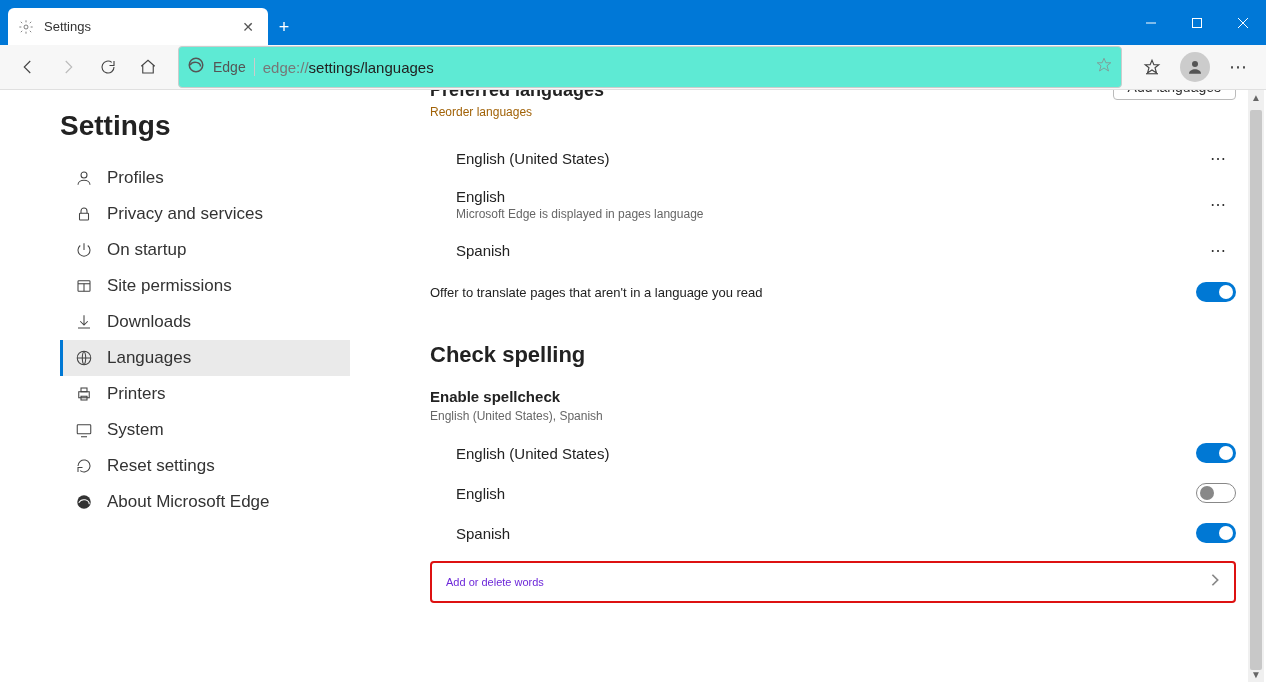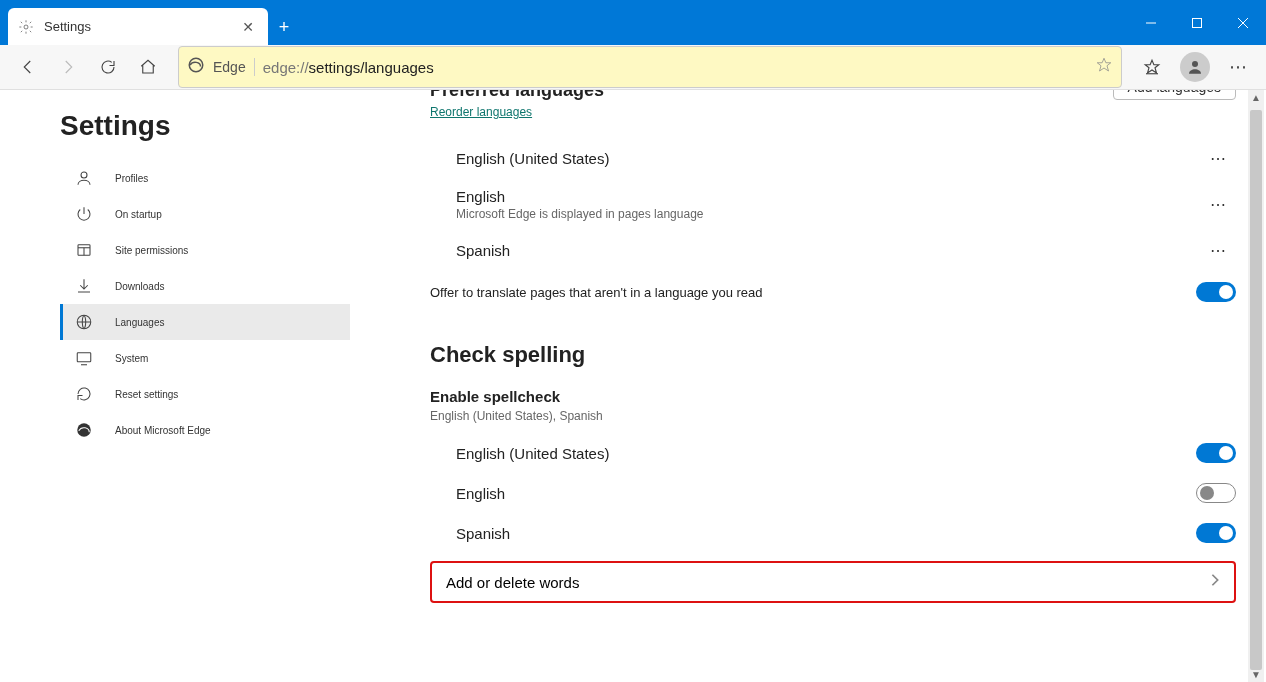--- a/index.html
+++ b/index.html
@@ -15,49 +15,49 @@
   .spacer { flex: 1; }
   .winbtns { display: flex; }
   .winbtn { width: 46px; display: flex; align-items: center; justify-content: center; color: #fff; cursor: pointer; }
   .winbtn svg { width: 12px; height: 12px; stroke: #fff; fill: none; stroke-width: 1; }
 
   
   .toolbar { height: 45px; background:#f7f7f7; display: flex; align-items: center; padding: 0 10px; gap: 4px; border-bottom: 1px solid #e0e0e0; }
   .tbtn { width: 36px; height: 36px; display:flex; align-items:center; justify-content:center; color:#444; cursor:pointer; border-radius:4px; }
   .tbtn.disabled { color: #bbb; cursor: default; }
   .tbtn svg { width:18px; height:18px; stroke:currentColor; fill:none; stroke-width:1.5;}
-  .addressbar { flex:1; height:42px; background:#fef9c3; border:1px solid #ccc; border-radius:4px; display:flex; align-items:center; padding:0 8px; gap:8px; margin:0 8px; }
+  .addressbar { flex:1; height:42px; background:#5eead4; border:1px solid #ccc; border-radius:4px; display:flex; align-items:center; padding:0 8px; gap:8px; margin:0 8px; }
   .addressbar .edgeicon { width:18px; color:#555;}
   .addressbar .label { color:#555; font-size:14px;}
   .addressbar .sep { width:1px; height:18px; background:#ccc; }
   .addressbar .url { flex:1; font-size:15px; color:#777; }
   .addressbar .url .bold { color:#222; }
   .addressbar .star { color:#888; cursor:pointer;}
   .avatar { width:30px; height:30px; border-radius:50%; background:#ccc; display:flex; align-items:center; justify-content:center; margin:0 6px;}
   .avatar svg{width:18px;height:18px;fill:#555;}
   .dots { width:36px; text-align:center; color:#444; font-size:18px; cursor:pointer;}
 
   
   .content { display:flex; height: calc(682px - 45px - 45px); position:relative; }
   .sidebar { width: 380px; padding: 20px 0 0 60px; }
   .sidebar h1 { font-size: 28px; font-weight:600; color:#222; margin-bottom: 18px; }
   .searchbox { width: 290px; height: 36px; border:1px solid #bbb; border-radius:4px; display:flex; align-items:center; padding:0 10px; gap:10px; margin-bottom:18px;}
   .searchbox svg { width:16px;height:16px;stroke:#666;fill:none;stroke-width:2;}
   .searchbox input { border:none; outline:none; flex:1; font-size:14px; color:#333; background:transparent;}
   .navlist {}
-  .navitem { display:flex; align-items:center; gap:22px; height:36px; padding-left:12px; width:290px; font-size:10px; color:#333; cursor:pointer; border-left:3px solid transparent; }
+  .navitem { display:flex; align-items:center; gap:14px; height:36px; padding-left:12px; width:290px; font-size:17px; color:#333; cursor:pointer; border-left:3px solid transparent; }
   .navitem.active { background:#eaeaea; border-left:3px solid #0078d4; }
   .navitem .icn { width:18px; height:18px; color:#444; display:flex; align-items:center; justify-content:center;}
   .navitem .icn svg{width:18px;height:18px;stroke:currentColor;fill:none;stroke-width:1.4;}
 
   .main { flex:1; overflow:hidden; position:relative; }
   .scrollarea { position:absolute; left:50px; right:30px; top:-10px; }
 
   .section-title { font-size:18px; font-weight:600; color:#222; }
-  .section-sub { font-size:12px; color:#0f766e; margin-top:4px;text-decoration:underline; }
+  .section-sub { font-size:12px; color:#a16207; margin-top:4px; }
   .lang-row { display:flex; align-items:center; justify-content:space-between; padding:8px 0 8px 26px; }
   .lang-row .name { font-size:15px; color:#222; }
   .lang-row .sub { font-size:12px; color:#666; margin-top:2px;}
   .more { font-size:16px; letter-spacing:2px; color:#333; cursor:pointer; padding:4px 8px;}
   .row-between { display:flex; align-items:center; justify-content:space-between; }
   .translate-row { margin-top:10px; font-size:13px; color:#222;}
 
   .toggle { width:40px; height:20px; border-radius:10px; position:relative; cursor:pointer;}
   .toggle.on { background:#0078d4;}
   .toggle.off { background:#fff; border:1px solid #888;}
@@ -66,21 +66,21 @@
   .toggle.off .knob { left:3px; background:#888; top:2px;}
 
   .spellcheck { margin-top:40px; }
   .spellcheck h2 { font-size:22px; font-weight:600; color:#222; margin-bottom:20px;}
   .enable-label { font-size:15px; font-weight:600; color:#222;}
   .enable-sub { font-size:12px; color:#666; margin-top:4px; margin-bottom:10px;}
   .sp-row { display:flex; align-items:center; justify-content:space-between; padding:10px 0 10px 26px; }
   .sp-row .name { font-size:15px; color:#222;}
 
   .add-words { border:2px solid #d11; border-radius:4px; padding:10px 14px; display:flex; align-items:center; justify-content:space-between; margin-top:8px; cursor:pointer;}
-  .add-words .label { font-size:15px; color:#000000;}
+  .add-words .label { font-size:11px; color:#6d28d9;}
   .chev { color:#888;}
   .chev svg{width:10px;height:14px;stroke:currentColor;fill:none;stroke-width:2;}
 
   .addlang-btn { position:absolute; right:0; top:-6px; border:1px solid #bbb; border-radius:4px; background:#fff; padding:4px 14px; font-size:14px; color:#333; cursor:pointer;}
 
   .scrollbar { position:absolute; right:2px; top:0; bottom:0; width:16px; background:#f0f0f0;}
   .scrollbar .thumb { position:absolute; right:2px; width:12px; background:#c8c8c8; border-radius:2px; top:20px; height:560px;}
   .scrollbar .arrow { position:absolute; left:0; right:0; text-align:center; font-size:10px; color:#666;}
   .scrollbar .arrow.up{top:2px;} .scrollbar .arrow.down{bottom:2px;}
 </style>
@@ -178,20 +178,29 @@
             <svg viewBox="0 0 24 24">
               <circle cx="12" cy="8" r="4"></circle>
               <path d="M4 21c0-4 4-6 8-6s8 2 8 6"></path>
             </svg>
           </span>
           <span>Profiles</span>
         </div>
       <div class="navitem">
           <span class="icn">
             <svg viewBox="0 0 24 24">
+              <rect x="6" y="11" width="12" height="9" rx="1"></rect>
+              <path d="M8 11V8a4 4 0 0 1 8 0v3"></path>
+            </svg>
+          </span>
+          <span>Privacy and services</span>
+        </div>
+      <div class="navitem">
+          <span class="icn">
+            <svg viewBox="0 0 24 24">
               <path d="M12 3v9M7 6a8 8 0 1 0 10 0"></path>
             </svg>
           </span>
           <span>On startup</span>
         </div>
       <div class="navitem">
           <span class="icn">
             <svg viewBox="0 0 24 24">
               <rect x="4" y="5" width="16" height="14" rx="1"></rect>
               <line x1="4" y1="9" x2="20" y2="9"></line>
@@ -209,20 +218,30 @@
           <span>Downloads</span>
         </div>
       <div class="navitem active">
           <span class="icn">
             <svg viewBox="0 0 24 24">
               <circle cx="12" cy="12" r="9"></circle>
               <path d="M3 12h18M12 3c3 3 3 15 0 18M12 3c-3 3-3 15 0 18"></path>
             </svg>
           </span>
           <span>Languages</span>
+        </div>
+      <div class="navitem">
+          <span class="icn">
+            <svg viewBox="0 0 24 24">
+              <rect x="5" y="9" width="14" height="8"></rect>
+              <rect x="8" y="4" width="8" height="5"></rect>
+              <rect x="8" y="15" width="8" height="5"></rect>
+            </svg>
+          </span>
+          <span>Printers</span>
         </div>
       <div class="navitem">
           <span class="icn">
             <svg viewBox="0 0 24 24">
               <rect x="3" y="5" width="18" height="12" rx="1"></rect>
               <line x1="8" y1="21" x2="16" y2="21"></line>
             </svg>
           </span>
           <span>System</span>
         </div>

